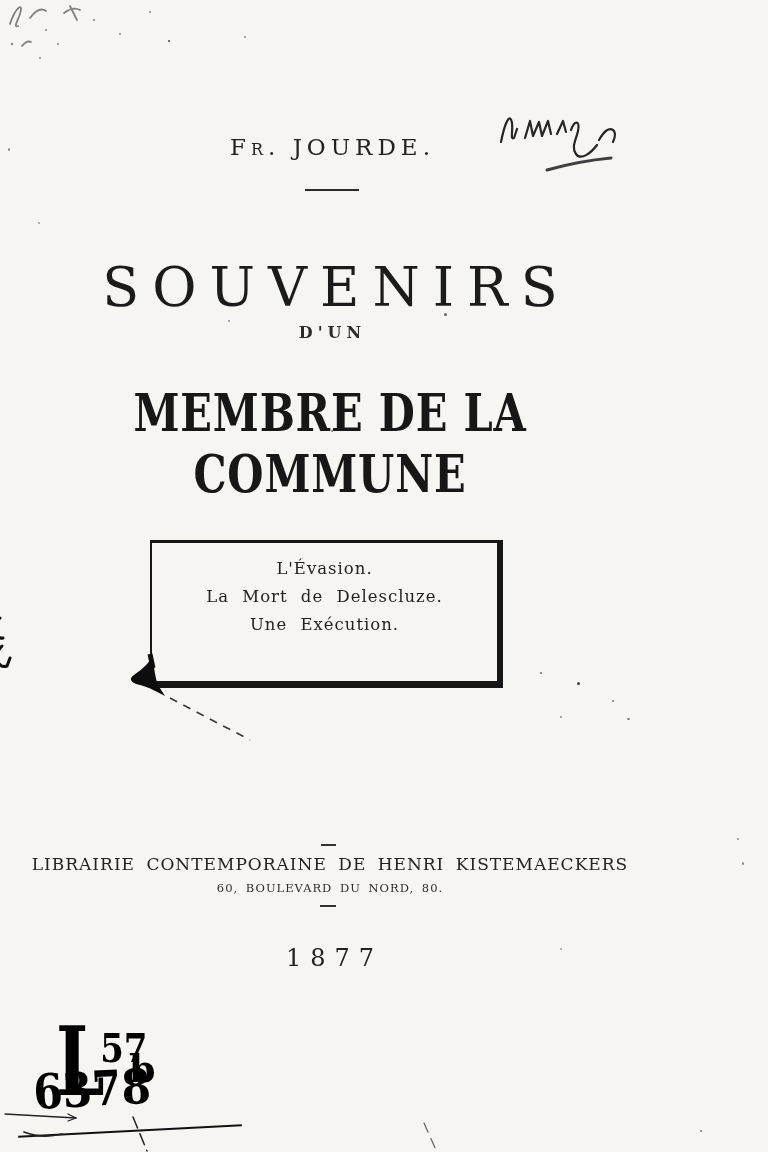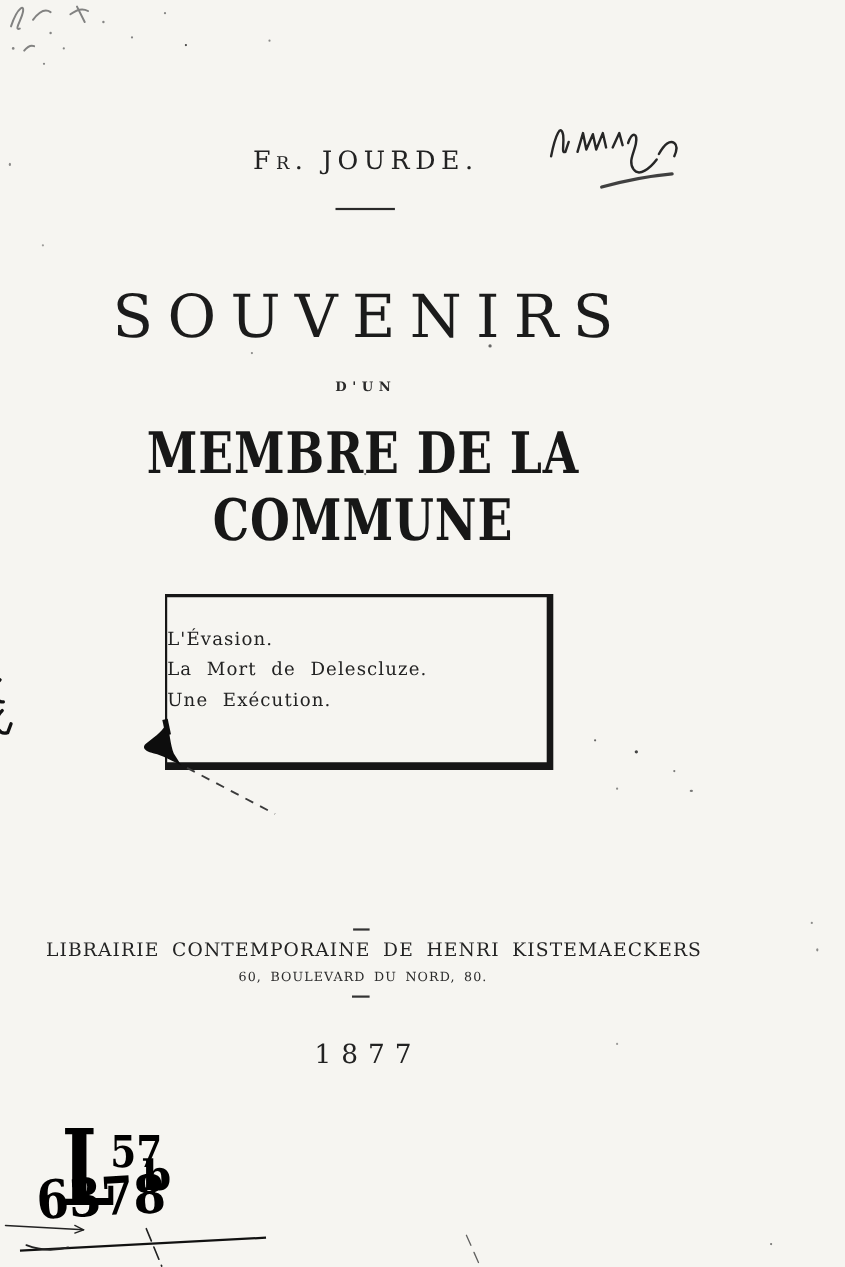--- a/index.html
+++ b/index.html
@@ -9,38 +9,39 @@
     font-family:"DejaVu Serif","Liberation Serif",serif;
     color:#1c1c1c;
     overflow:hidden;
     position:relative;
   }
   .page{position:absolute;inset:0;}
   .centered{position:absolute;left:0;width:660px;text-align:center;}
   .author{top:134px;font-size:23px;font-variant:small-caps;letter-spacing:5px;text-indent:5px;color:#222;}
   .rule1{position:absolute;left:305px;top:189px;width:54px;height:2px;background:#2a2a2a;}
   .main-title{top:256px;font-size:54px;letter-spacing:13px;text-indent:13px;color:#1b1b1b;}
-  .connector{top:344px;font-size:12px;letter-spacing:5px;text-indent:5px;font-weight:bold;color:#2b2b2b;}
+  .connector{top:323px;font-size:16px;letter-spacing:5px;text-indent:5px;font-weight:bold;color:#2b2b2b;}
   .title2{top:382px;font-size:52px;font-weight:bold;transform:scaleX(0.80);letter-spacing:1px;color:#171717;}
   
   .contents-box{
     position:absolute;left:150px;top:540px;width:345px;height:126px;
     border-style:solid;border-color:#161616;
     border-width:3px 6px 7px 2px;
-    padding-top:24px;
+    padding-top:12px;
+    text-align:center;
   }
   .contents-box .line{
     font-size:16.5px;line-height:28px;letter-spacing:1px;word-spacing:7px;color:#222;
   }
   
   .city{top:798px;font-size:30px;font-style:italic;letter-spacing:7px;text-indent:7px;color:#222;}
   .dash{position:absolute;height:2px;background:#333;}
   .dash1{left:321px;top:844px;width:15px;}
   .dash2{left:320px;top:905px;width:16px;}
-  .publisher{top:854px;font-size:17px;letter-spacing:1px;word-spacing:5px;color:#232323;padding-left:10px;}
+  .publisher{top:854px;font-size:17px;letter-spacing:1px;word-spacing:5px;color:#232323;}
   .address{top:881px;font-size:11.5px;letter-spacing:1px;word-spacing:3px;color:#2c2c2c;}
   .year{top:944px;font-size:24px;letter-spacing:9px;text-indent:9px;color:#222;}
   
   .stamp{position:absolute;left:30px;top:1018px;width:220px;height:110px;font-weight:bold;color:#000;}
   .stamp span{position:absolute;line-height:1;font-family:"DejaVu Serif",serif;}
   .stamp .g-L{left:26px;top:-4px;font-size:96px;transform:scaleX(0.72);transform-origin:left top;}
   .stamp .g-57{left:66px;top:10px;font-size:40px;transform:scaleX(0.85);}
   .stamp .g-b{left:99px;top:32px;font-size:38px;}
   .stamp .g-6378{left:2px;top:50px;font-size:48px;transform:rotate(-3deg) scaleX(0.88);transform-origin:left top;}
   .stamp .stamp-underline{position:absolute;left:-12px;top:112px;width:224px;height:2px;background:#111;transform:rotate(-3deg);}

